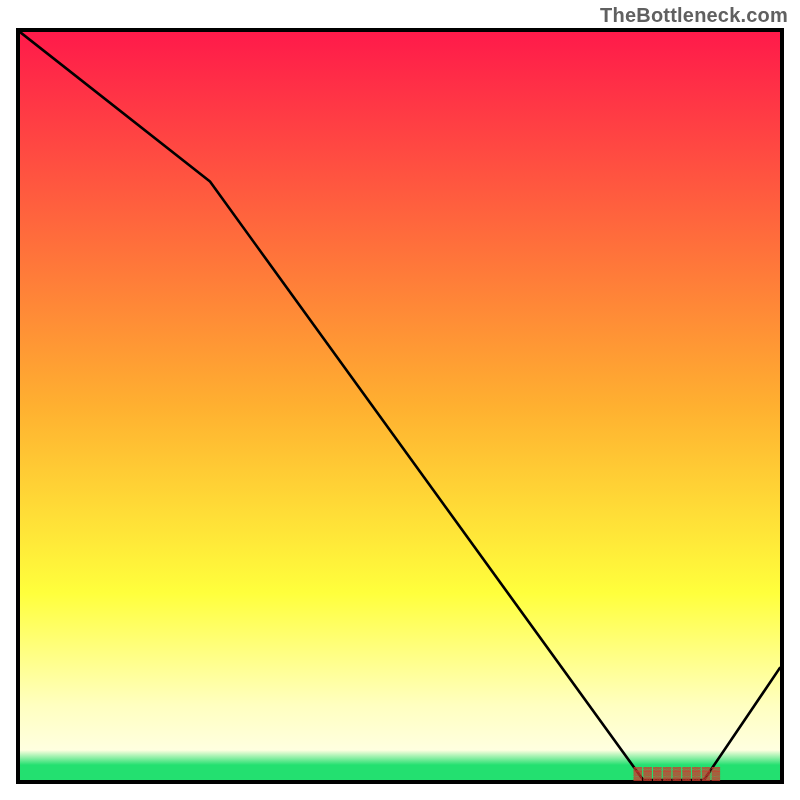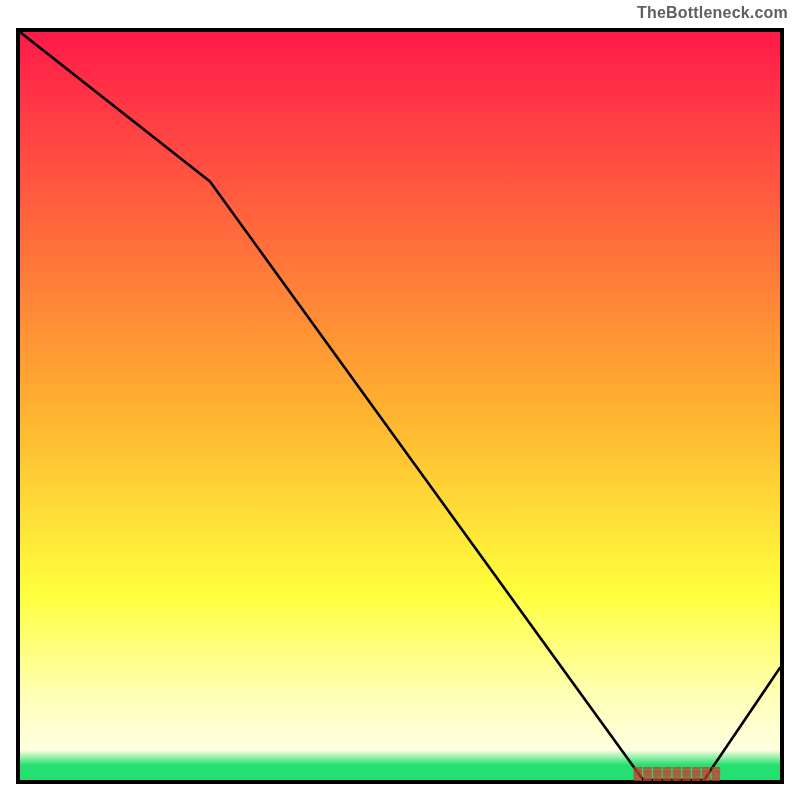--- a/index.html
+++ b/index.html
@@ -13,21 +13,21 @@
   }
   .wrapper {
     position: relative;
     width: 800px;
     height: 800px;
   }
   .attribution {
     position: absolute;
     top: 4px;
     right: 12px;
-    font-size: 16px;
+    font-size: 20px;
     font-weight: 600;
     color: #606060;
     letter-spacing: 0.2px;
   }
   .plot-area {
     position: absolute;
     left: 16px;
     top: 28px;
     width: 768px;
     height: 756px;

